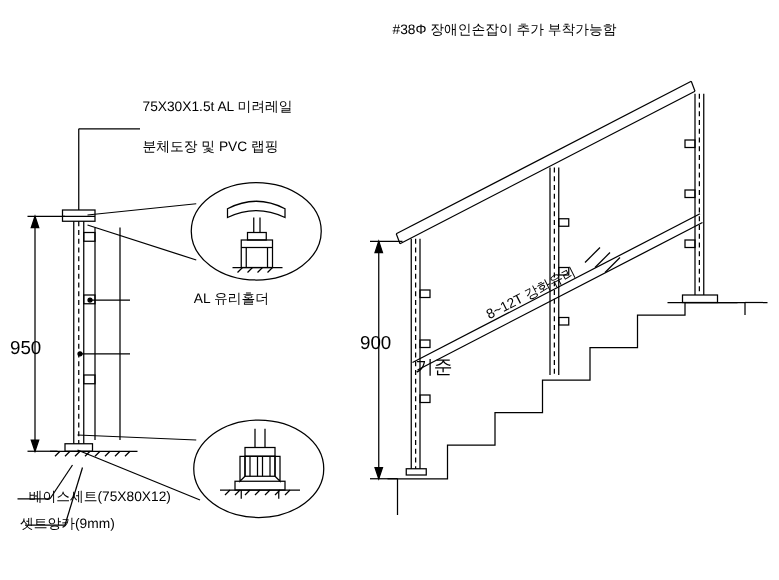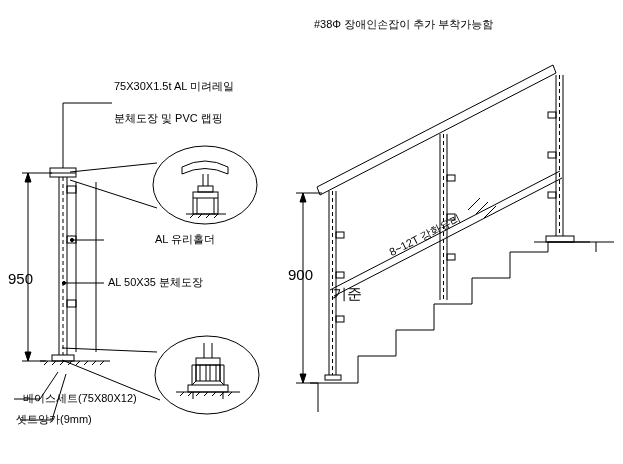--- a/index.html
+++ b/index.html
@@ -236,21 +236,20 @@
   </svg>
 
 
   <div class="lbl note" style="left:314px; top:18px;">#38Φ 장애인손잡이 추가 부착가능함</div>
 
   <div class="lbl note" style="left:114px; top:80px;text-align:center;">75X30X1.5t AL 미려레일</div>
   <div class="lbl note" style="left:114px; top:112px;">분체도장 및 PVC 랩핑</div>
 
   <div class="lbl note" style="left:107px; top:233px;margin-left:48px;">AL 유리홀더</div>
 
-  <div class="lbl note" style="left:108px; top:276px;">AL 50X35 분체도장</div>
 
   <div class="lbl note" style="left:23px; top:392px;">베이스세트(75X80X12)</div>
   <div class="lbl note" style="left:16px; top:413px;">셋트앙카(9mm)</div>
 
   <div class="lbl dim" style="left:8px; top:270px;">950</div>
 
   <div class="lbl dim" style="left:288px; top:266px;">900</div>
   <div class="lbl dim" style="left:288px; top:285px;margin-left:44px;">기준</div>
 
   <div class="lbl note rot" style="left:393px; top:246px; transform: rotate(-27deg);">8~12T 강화유리</div>

